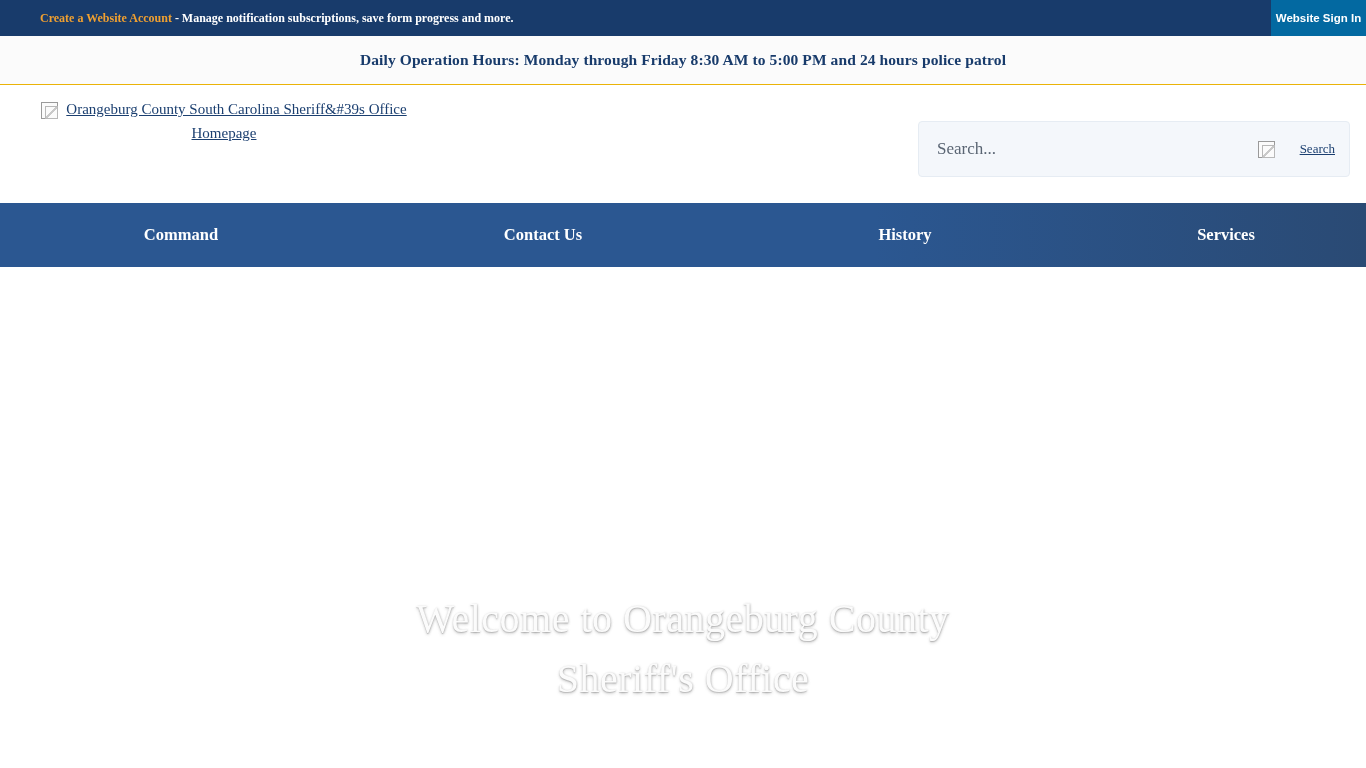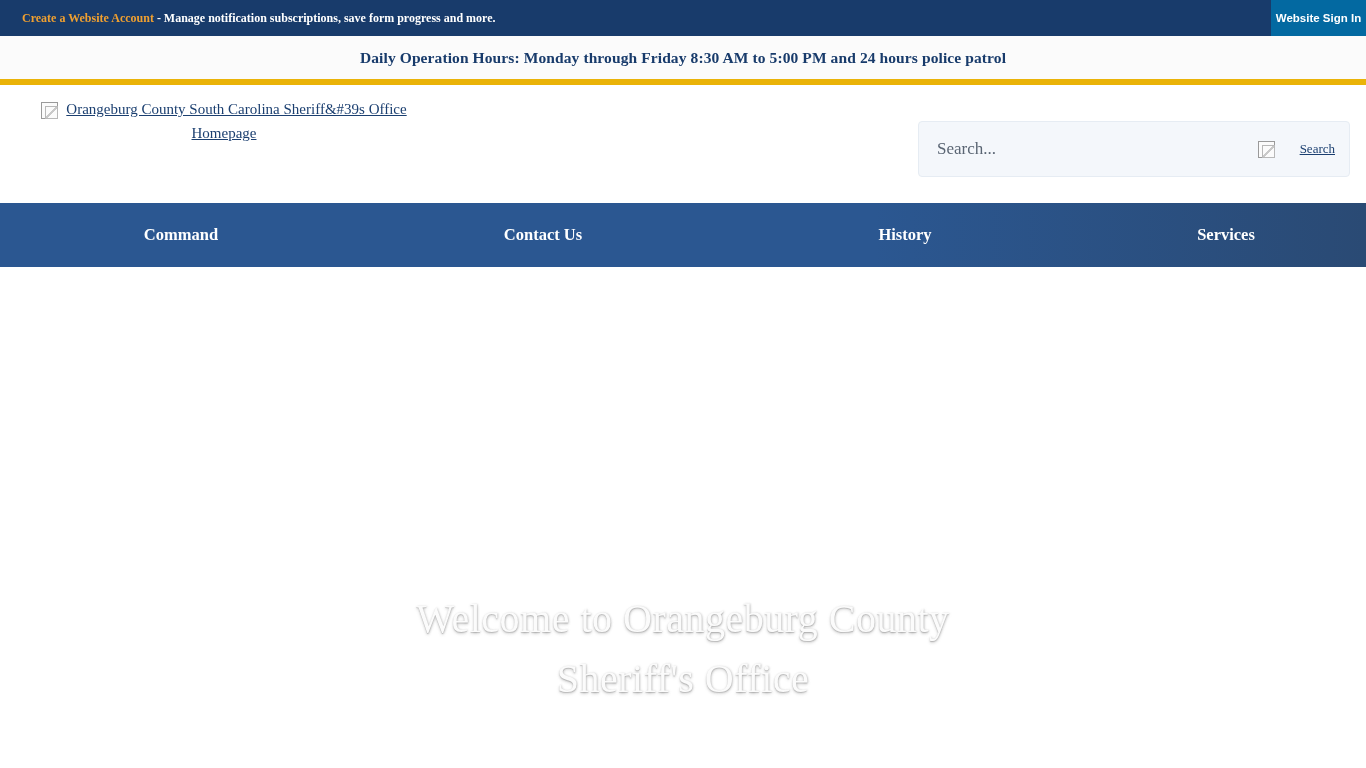--- a/index.html
+++ b/index.html
@@ -19,21 +19,21 @@
     height: 36px;
     background: #183b6b;
     color: #ffffff;
     font-family: "Liberation Serif", serif;
     font-size: 12px;
     font-weight: bold;
     display: flex;
     align-items: center;
   }
   .topbar .notice {
-    margin-left: 22px;
+    margin-left: 40px;
     white-space: nowrap;
   }
   .topbar .notice a {
     color: #f0a030;
     text-decoration: none;
     font-weight: bold;
   }
   .topbar .notice .sub {
     color: #ffffff;
     font-weight: bold;
@@ -52,21 +52,21 @@
     display: flex;
     align-items: center;
     justify-content: center;
     cursor: pointer;
   }
 
   
   .hoursbar {
     height: 49px;
     background: #fbfbfb;
-    border-bottom: 6px solid #eab308;
+    border-bottom: 1px solid #eab308;
     display: flex;
     align-items: center;
     justify-content: center;
     color: #183b6b;
     font-family: "Liberation Serif", serif;
     font-size: 15.5px;
     font-weight: bold;
     letter-spacing: 0.1px;
   }
 

